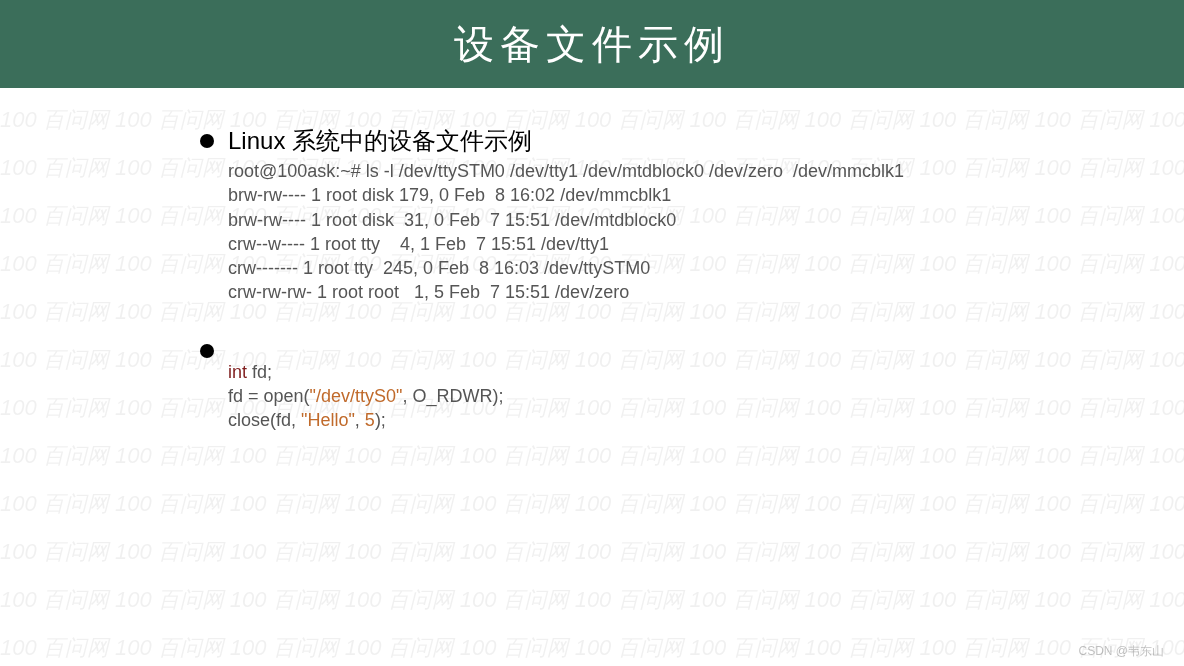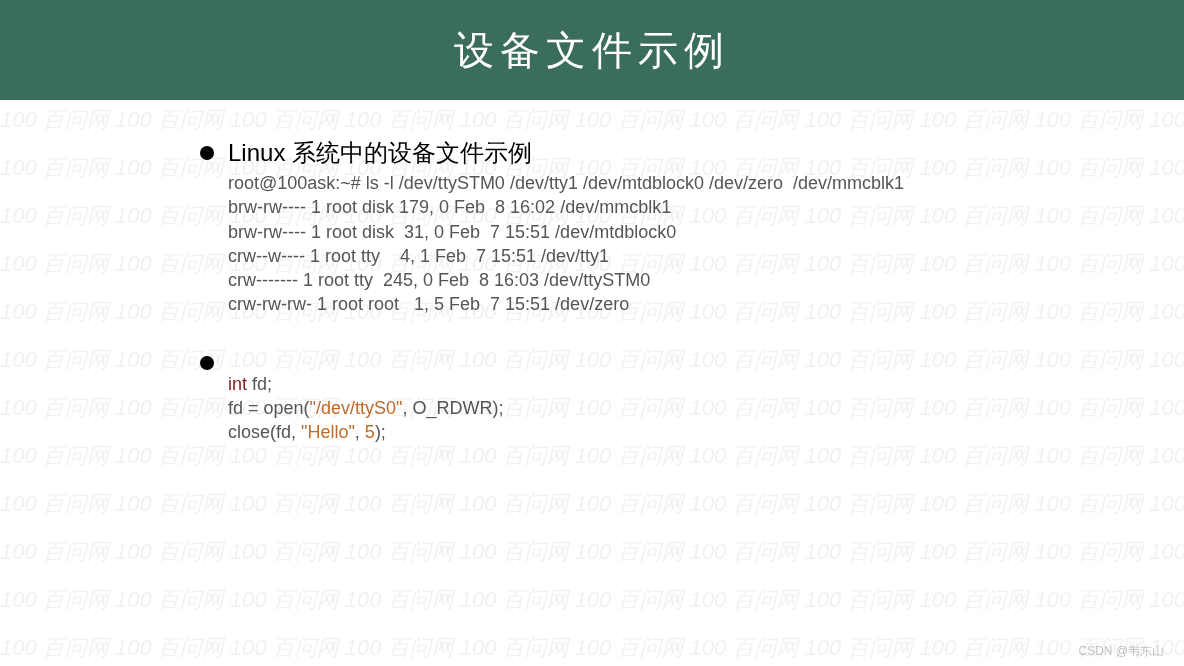--- a/index.html
+++ b/index.html
@@ -22,21 +22,21 @@
     font-size: 22px;
     color: rgba(0,0,0,0.06);
     font-weight: 500;
     line-height: 48px;
     font-style: italic;
   }
   .header {
     position: relative;
     z-index: 2;
     background: #3b6e5a;
-    height: 100px;
+    height: 88px;
     display: flex;
     align-items: center;
     justify-content: center;
   }
   .header-title {
     color: #ffffff;
     font-size: 40px;
     letter-spacing: 6px;
     font-family: "KaiTi", "STKaiti", serif;
     font-weight: 400;

